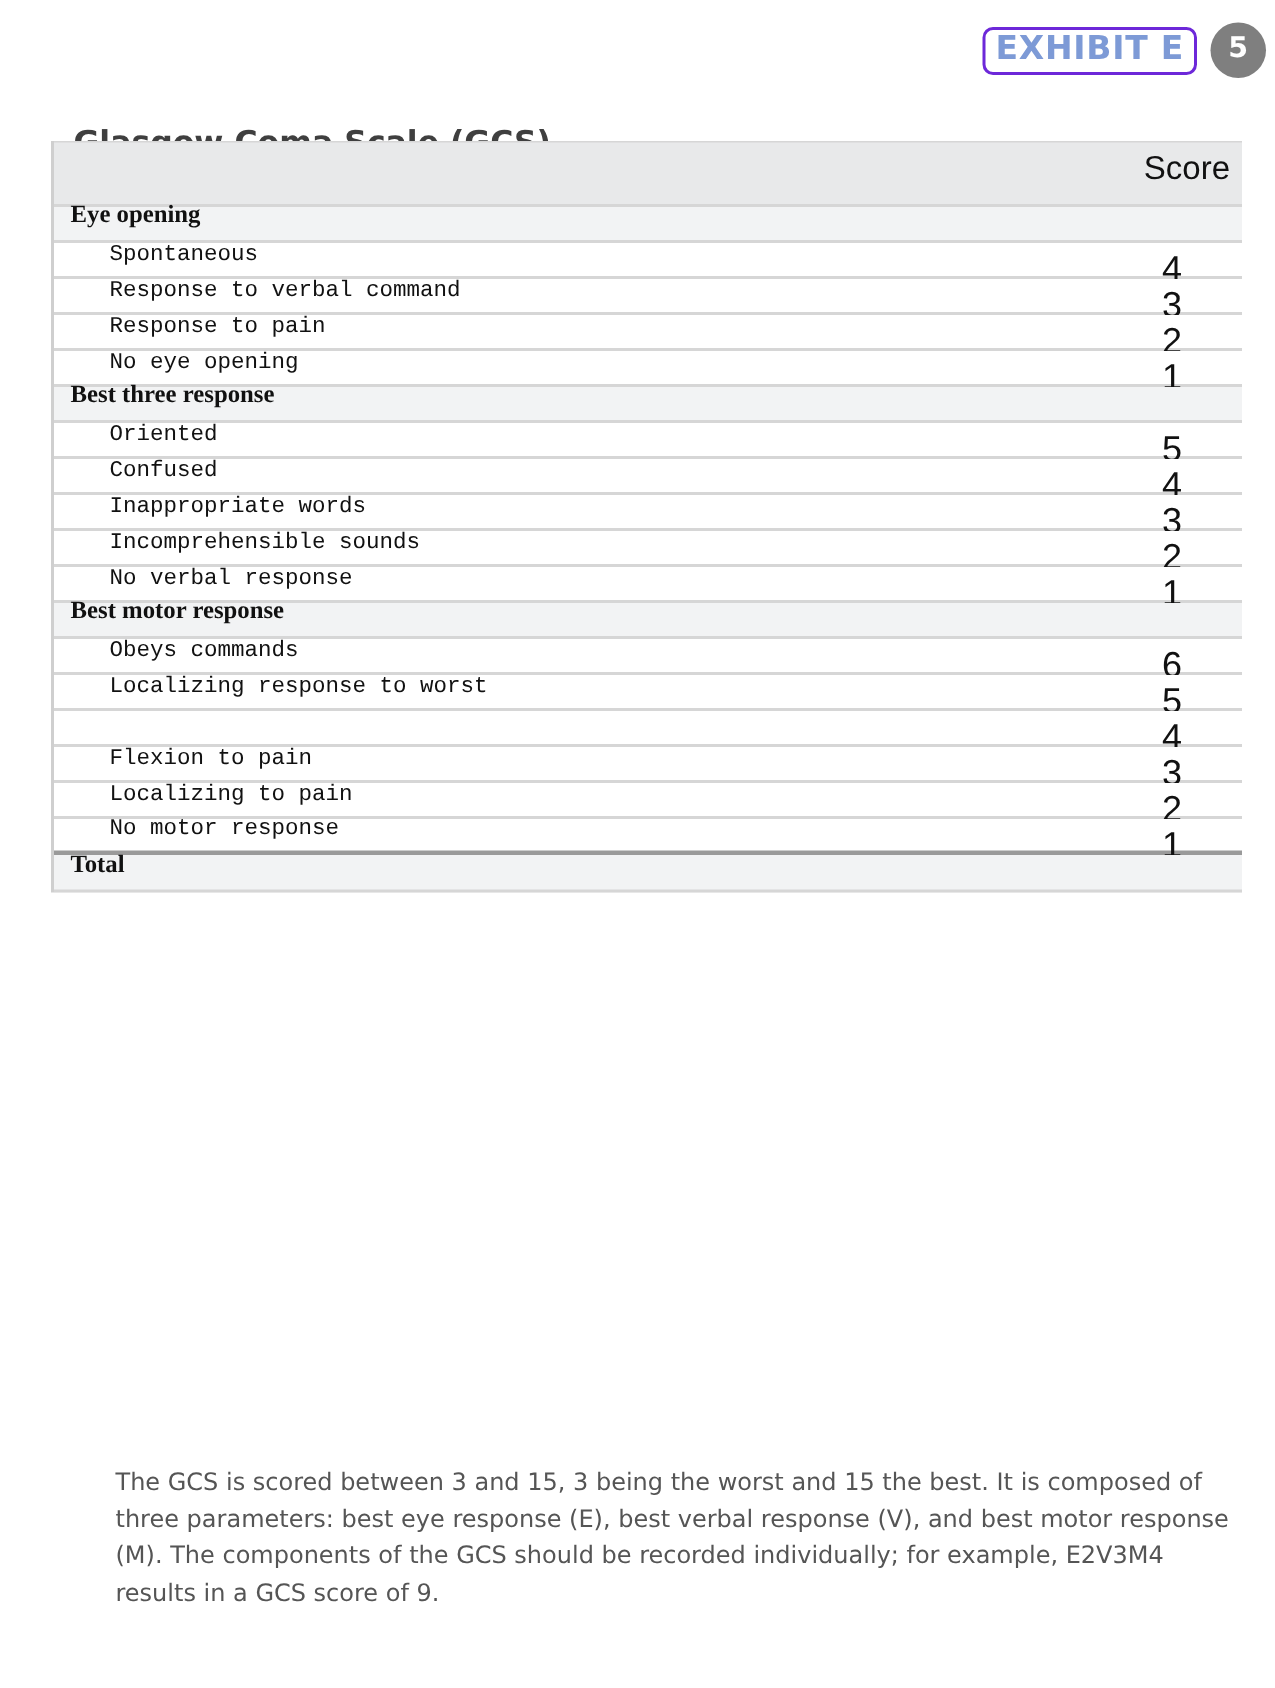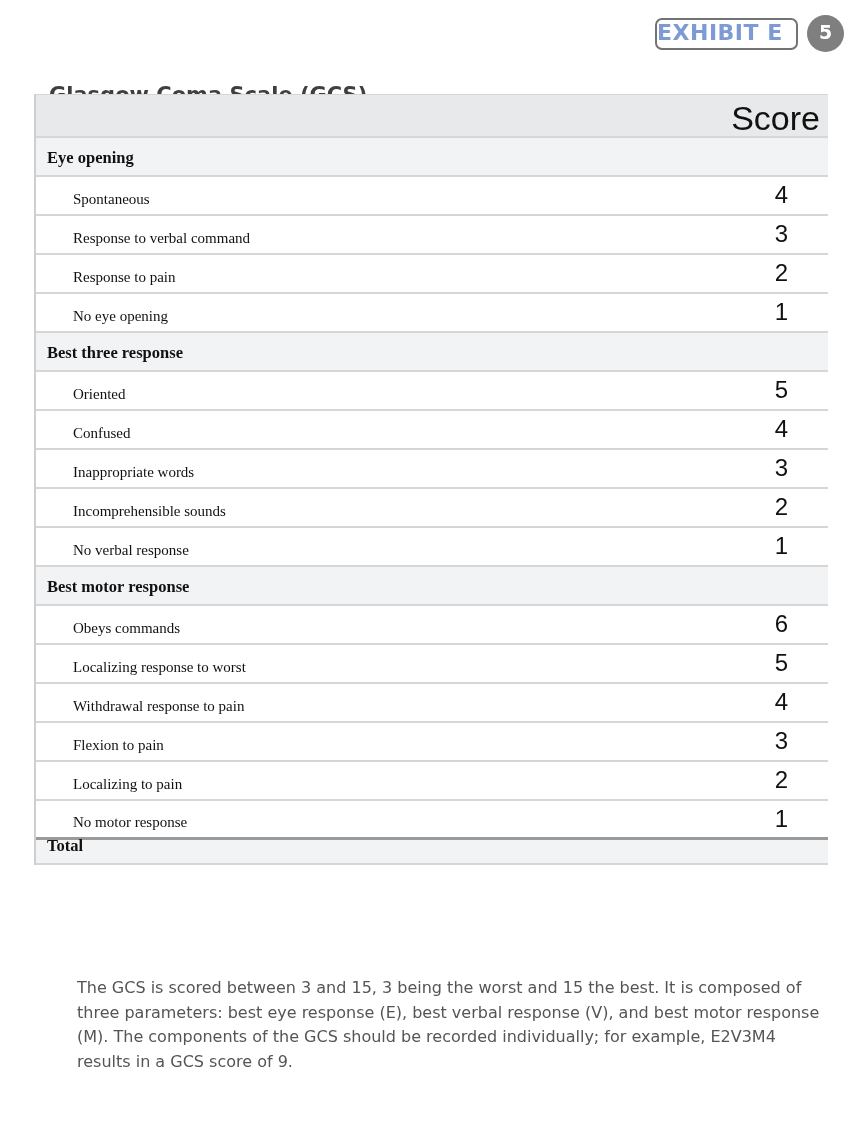--- a/index.html
+++ b/index.html
@@ -1,58 +1,58 @@
 <!DOCTYPE html>
 <html><head>
 <meta charset="utf-8">
 <style>
   html, body { margin: 0; padding: 0; background: #ffffff; }
   body { width: 850px; height: 1125px; position: relative; overflow: hidden; }
   .exhibit {
     position: absolute; left: 655px; top: 18px; width: 143px; height: 32px;
-    border: 2px solid #737373; border-radius: 7px; box-sizing: border-box;
+    border: 2px solid #6d28d9; border-radius: 7px; box-sizing: border-box;
     color: #7d9ad6; font-family: "DejaVu Sans", sans-serif; font-weight: bold;
-    font-size: 22px; line-height: 26px; text-align: left; letter-spacing: 0.5px;
+    font-size: 22px; line-height: 26px; text-align: center; letter-spacing: 0.5px;
   }
   .page-badge {
     position: absolute; left: 807px; top: 15px; width: 37px; height: 37px;
     border-radius: 50%; background: #7f7f7f; color: #ffffff;
     font-family: "DejaVu Sans", sans-serif; font-weight: bold; font-size: 19px;
     line-height: 35px; text-align: center;
   }
   .title {
     position: absolute; left: 34px; top: 66px; margin: 15px;
     font-family: "DejaVu Sans", sans-serif; font-weight: bold; font-size: 21px;
     color: #3f3f3f; line-height: 28px;
   }
   .table {
     position: absolute; left: 34px; top: 94px; width: 794px;
     border-left: 2px solid #cfcfcf; box-sizing: border-box;
   }
   .row {
-    display: flex; align-items: flex-end; height: 39px; box-sizing: border-box;
+    display: flex; align-items: flex-end; height: 24px; box-sizing: border-box;
     border-bottom: 2px solid #d6d6d6; position: relative;
   }
   .row.header { background: #e8e9ea; height: 44px; border-top: 1px solid #d6d6d6; }
   .row.section { background: #f2f3f4; }
   .row.item { background: #ffffff; }
   .row.last-item { border-bottom: 3px solid #9a9a9a; text-align: right; }
   .row.total { background: #f2f3f4; height: 25px; }
   .label {
     font-family: "Liberation Serif", serif; color: #111; padding-bottom: 7px;
   }
   .section .label, .total .label { font-weight: bold; font-size: 16.5px; padding-left: 11px; }
-  .item .label { font-size: 15px; padding-left: 37px; padding-bottom: 6px; }
+  .item .label { font-size: 15px; padding-left: 37px; padding-bottom: 6px; font-family: Liberation Mono, monospace; }
   .score {
     position: absolute; right: 40px; top: 4px;
     font-family: "Liberation Sans", sans-serif; font-size: 24px; color: #111;
   }
   .header .score-head {
     position: absolute; right: 8px; top: 4px;
-    font-family: "Liberation Sans", sans-serif; font-size: 34px; color: #111;
+    font-family: "Liberation Sans", sans-serif; font-size: 22px; color: #111;
   }
   .footnote {
     position: absolute; left: 77px; top: 976px; width: 745px; margin: 0;
     font-family: "DejaVu Sans", sans-serif; font-size: 16px; line-height: 24.5px;
     color: #555555;
   }
 </style>
 </head>
 <body>
 
@@ -113,21 +113,20 @@
       </div>
       <div class="row item">
         <span class="label">Obeys commands</span>
         <span class="score">6</span>
       </div>
       <div class="row item">
         <span class="label">Localizing response to worst</span>
         <span class="score">5</span>
       </div>
       <div class="row item">
-        <span class="label">Withdrawal response to pain</span>
         <span class="score">4</span>
       </div>
       <div class="row item">
         <span class="label">Flexion to pain</span>
         <span class="score">3</span>
       </div>
       <div class="row item">
         <span class="label">Localizing to pain</span>
         <span class="score">2</span>
       </div>

